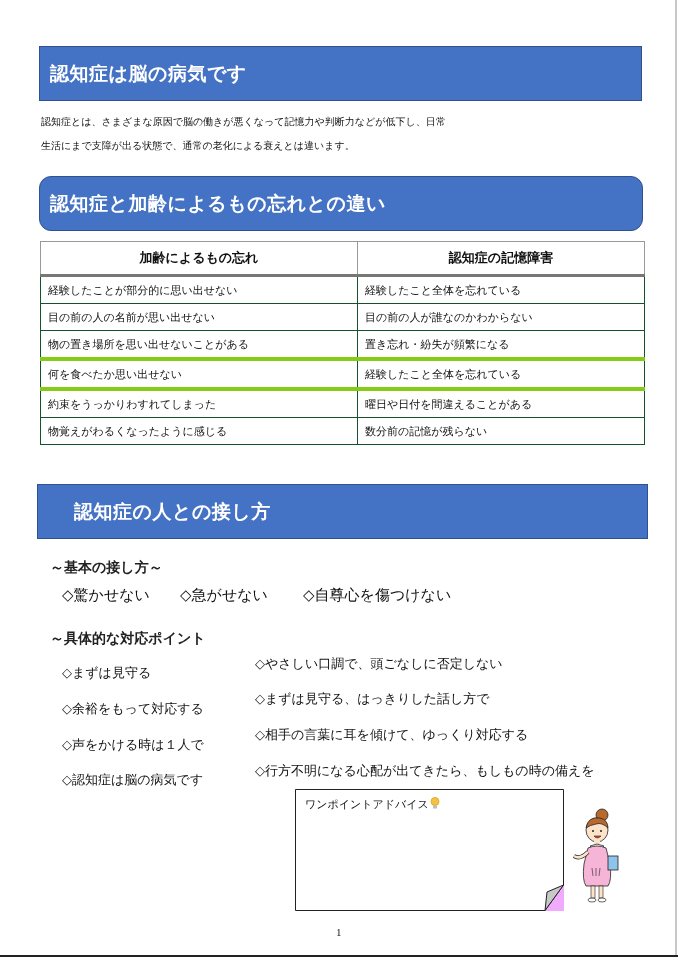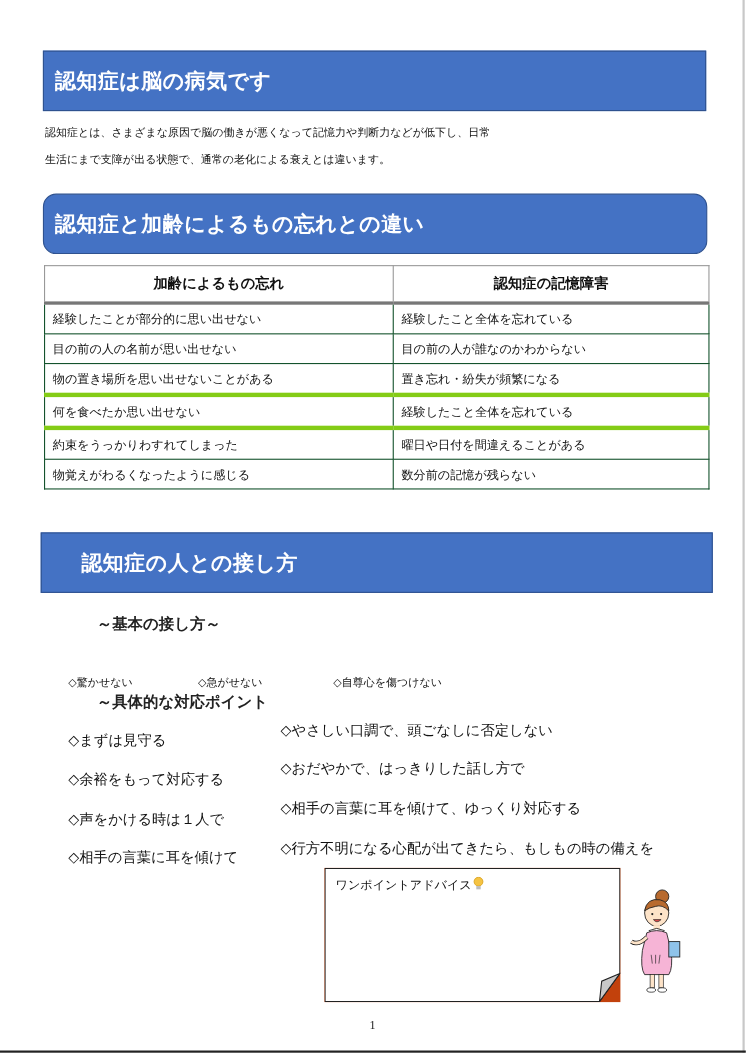--- a/index.html
+++ b/index.html
@@ -34,31 +34,31 @@
     height: 30px; font-weight: bold; font-size: 13px;
     border: 1px solid #999; border-bottom: 3px solid #777; text-align: center;
   }
   table.compare td {
     height: 26px; border: 1px solid #14532d; padding: 0 0 0 7px; text-align: left;
   }
   table.compare td.c1, table.compare th.c1 { width: 309px; }
   table.compare tr.thick td { border-top: 4px solid #84cc16; }
 
   .subhead {
-    position: absolute; font-size: 14px; font-weight: bold; color: #222; margin-left: 38px;
+    position: absolute; font-size: 14px; font-weight: bold; color: #222;
   }
   #sub-basic { left: 50px; top: 559px; }
   #sub-points { left: 50px; top: 630px; }
 
-  .basic-item { position: absolute; top: 586px; font-size: 10px; color: #111; margin-top: 28px; }
+  .basic-item { position: absolute; top: 586px; font-size: 15px; color: #111; }
   .point { position: absolute; font-size: 13px; color: #111; }
 
   .advice {
     position: absolute; left: 295px; top: 789px; width: 269px; height: 122px;
-    box-sizing: border-box; background: #c2410c;
+    box-sizing: border-box; background: #f0abfc;
   }
   .advice svg.frame { position: absolute; left: 0; top: 0; }
   .advice-title { position: absolute; left: 10px; top: 8px; font-size: 11px; color: #111; }
   .advice-title .bulb { display: inline-block; vertical-align: -2px; margin-left: 1px; }
   .advice-body {
     position: absolute; left: 18px; top: 34px; width: 246px;
     font-size: 11px; line-height: 16px; font-weight: bold; color: #111;
   }
 
   .nurse { position: absolute; left: 572px; top: 806px; }
@@ -126,23 +126,23 @@
 
 <div class="subhead" id="sub-basic">～基本の接し方～</div>
 <div class="basic-item" style="left:62px">◇驚かせない</div>
 <div class="basic-item" style="left:180px">◇急がせない</div>
 <div class="basic-item" style="left:303px">◇自尊心を傷つけない</div>
 
 <div class="subhead" id="sub-points">～具体的な対応ポイント</div>
 <div class="point" style="left:62px; top:664px">◇まずは見守る</div>
 <div class="point" style="left:62px; top:700px">◇余裕をもって対応する</div>
 <div class="point" style="left:62px; top:736px">◇声をかける時は１人で</div>
-<div class="point" style="left:62px; top:771px">◇相手の言葉に耳を傾けて</div>
+<div class="point" style="left:62px; top:771px">◇認知症は脳の病気です</div>
 <div class="point" style="left:255px; top:655px">◇やさしい口調で、頭ごなしに否定しない</div>
-<div class="point" style="left:255px; top:690px">◇おだやかで、はっきりした話し方で</div>
+<div class="point" style="left:255px; top:690px">◇まずは見守る、はっきりした話し方で</div>
 <div class="point" style="left:255px; top:726px">◇相手の言葉に耳を傾けて、ゆっくり対応する</div>
 <div class="point" style="left:255px; top:762px">◇行方不明になる心配が出てきたら、もしもの時の備えを</div>
 
 <div class="advice">
   <svg class="frame" width="269" height="122" viewBox="0 0 269 122">
     <path d="M0.5 0.5 H268.5 V96 L250 121.5 H0.5 Z" fill="#fff" stroke="#222" stroke-width="1"></path>
     <path d="M268.5 96 L252 103 L250 121.5 Z" fill="#c8c8c8" stroke="#222" stroke-width="1"></path>
   </svg>
   <div class="advice-title">
     <span>ワンポイントアドバイス</span><span class="bulb"><svg width="10" height="13" viewBox="0 0 10 13">

